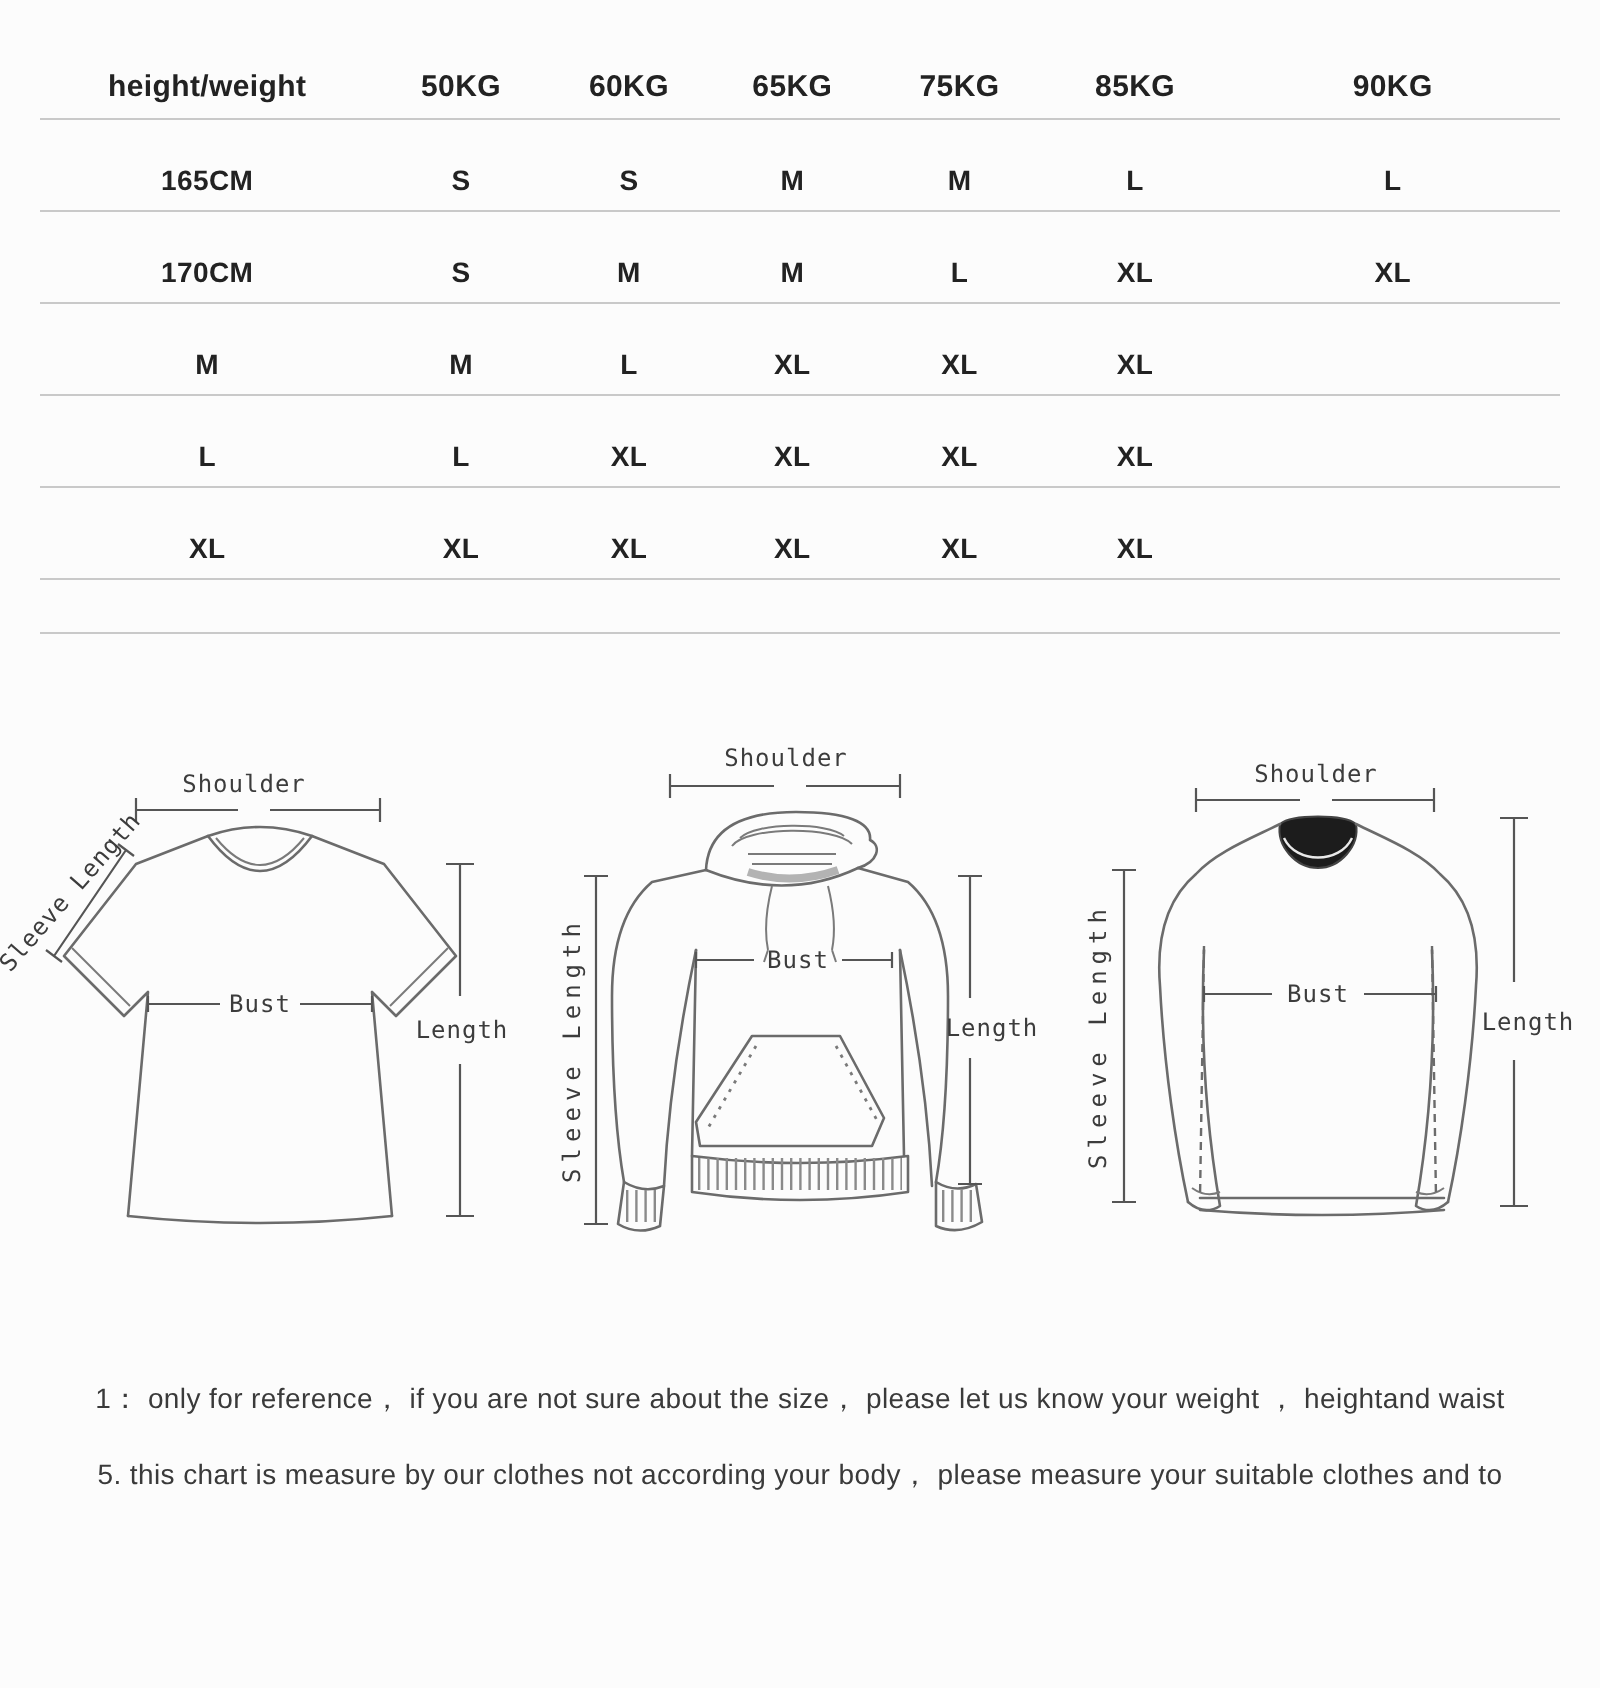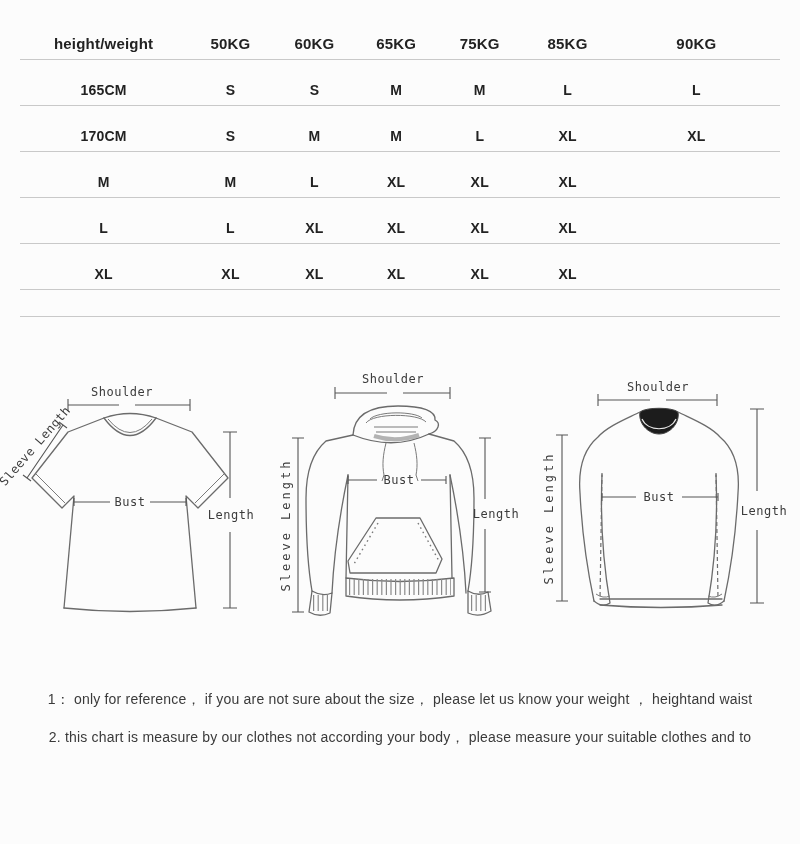--- a/index.html
+++ b/index.html
@@ -216,16 +216,16 @@
 
       <text class="dlabel" x="118" y="28" text-anchor="middle">Shoulder</text>
       <text class="dlabel vert" x="9" y="159" text-anchor="middle" transform="rotate(-90 9 155)">Sleeve Length</text>
       <text class="dlabel" x="119" y="138" text-anchor="middle">Bust</text>
       <text class="dlabel" x="224" y="152" text-anchor="middle">Length</text>
     </svg>
   </div>
 
   <div class="notes">
     <div>1： only for reference， if you are not sure about the size， please let us know your weight ， heightand waist</div>
-    <div class="note2">2. this chart is measure by our clothes not according your body， please measure your suitable clothes and to</div>
+    <div class="note2">5. this chart is measure by our clothes not according your body， please measure your suitable clothes and to</div>
   </div>
 
 </div>
 
 </body></html>

